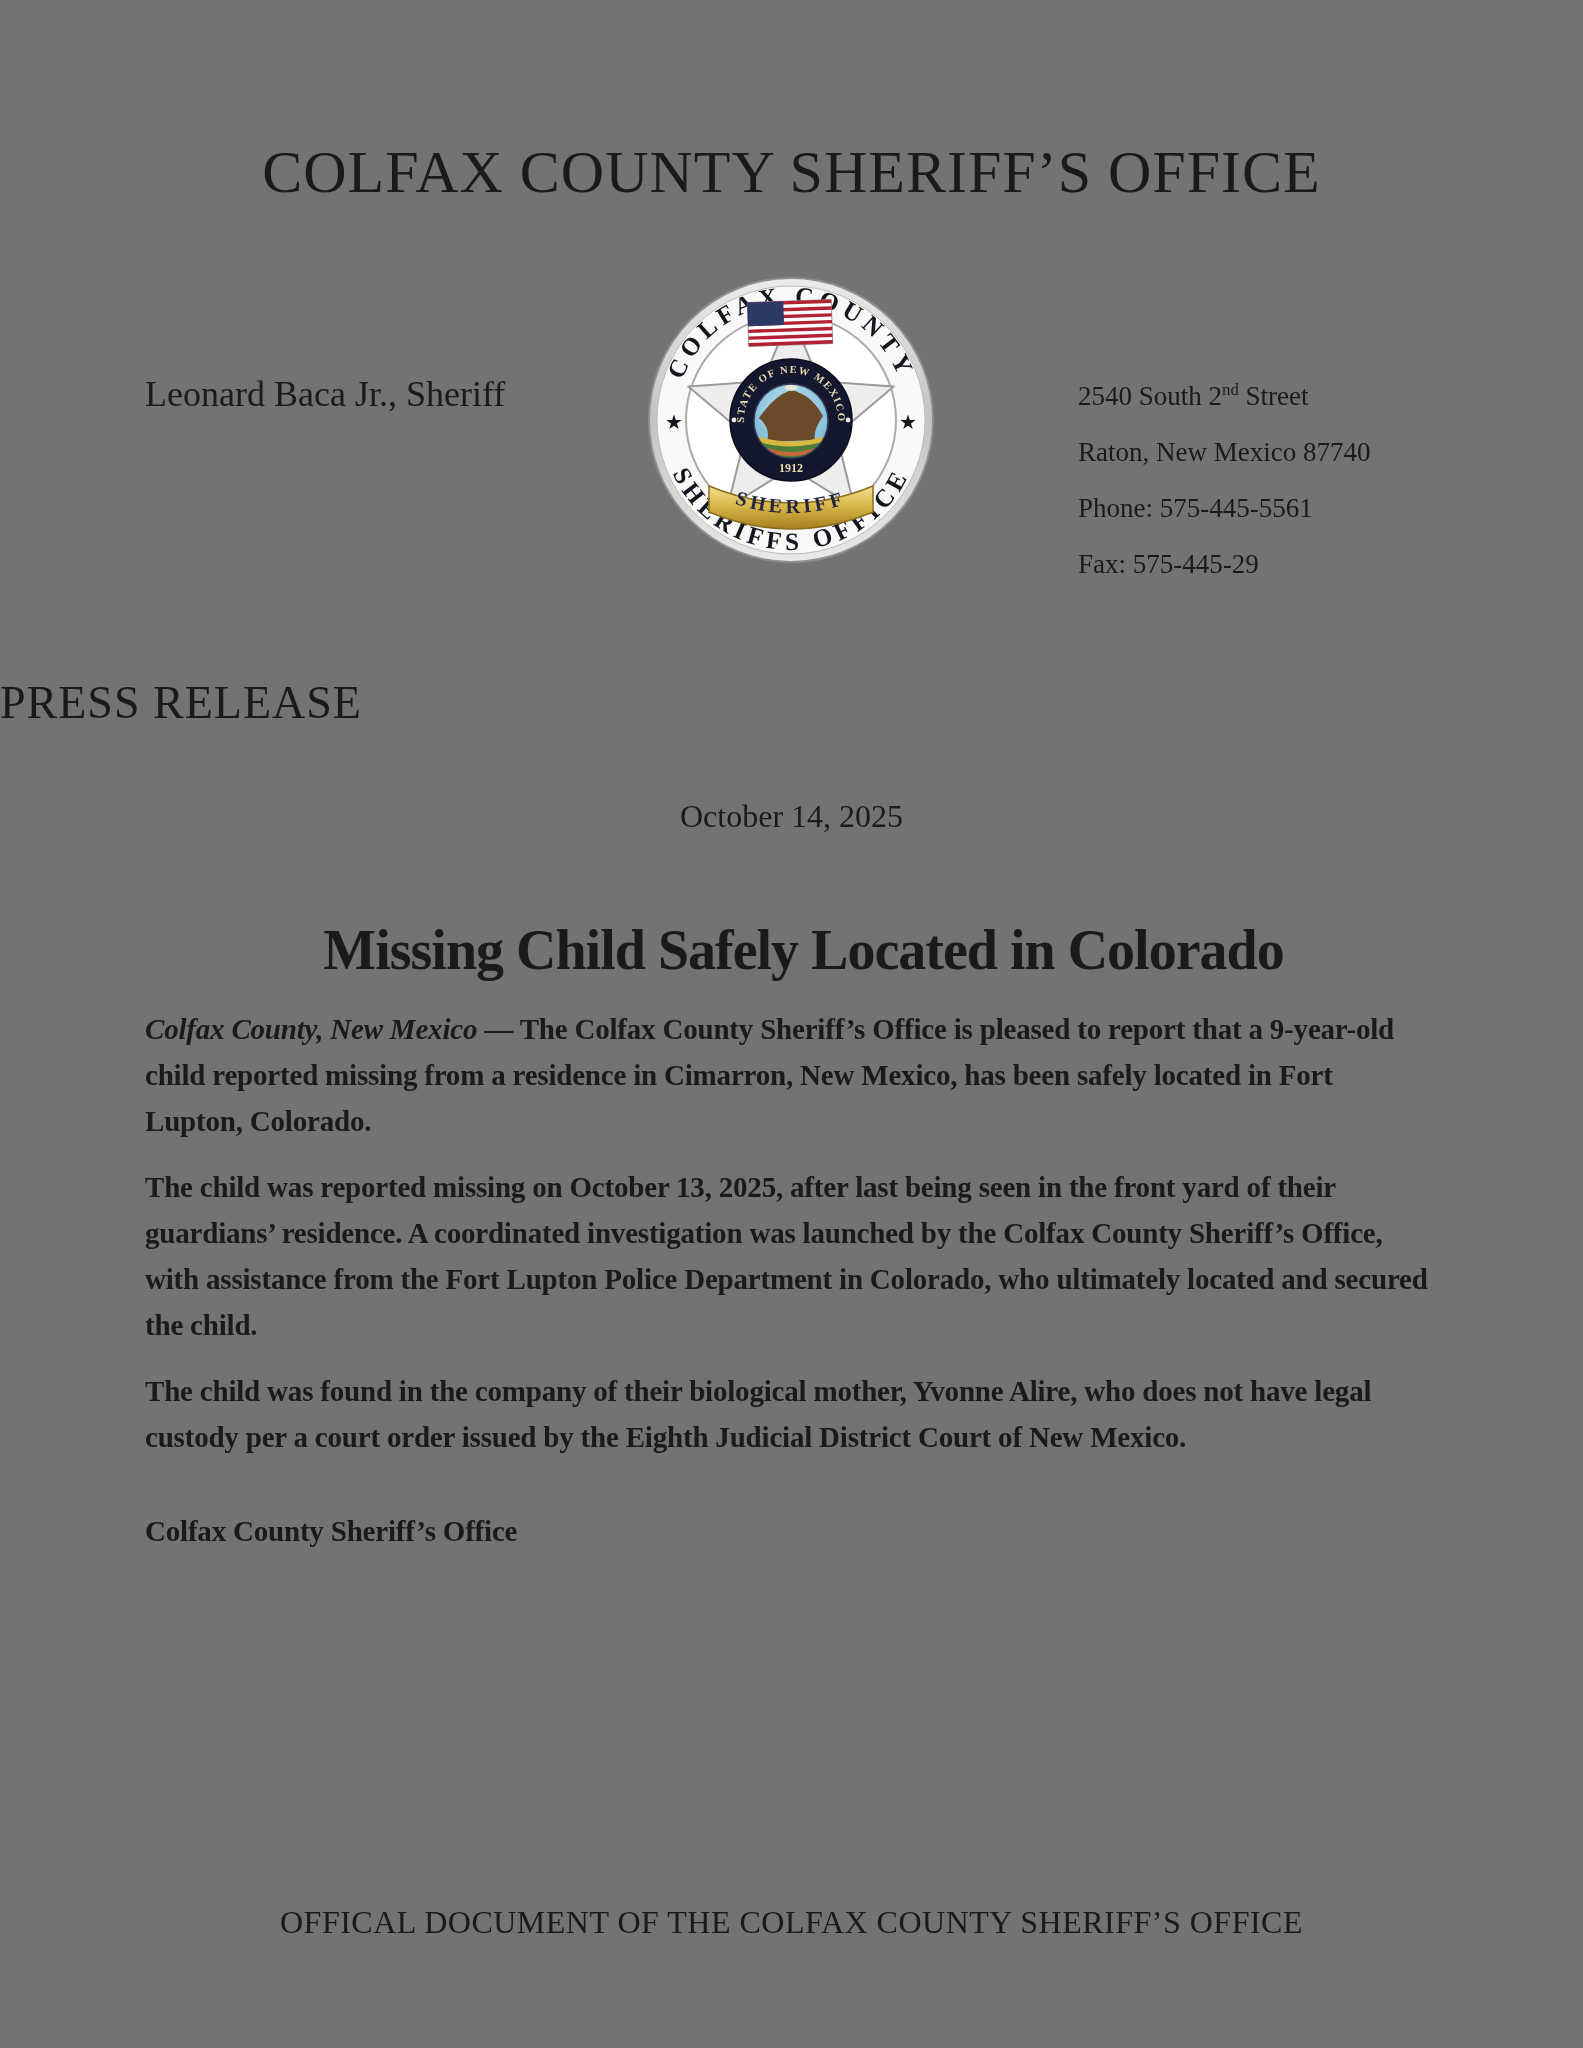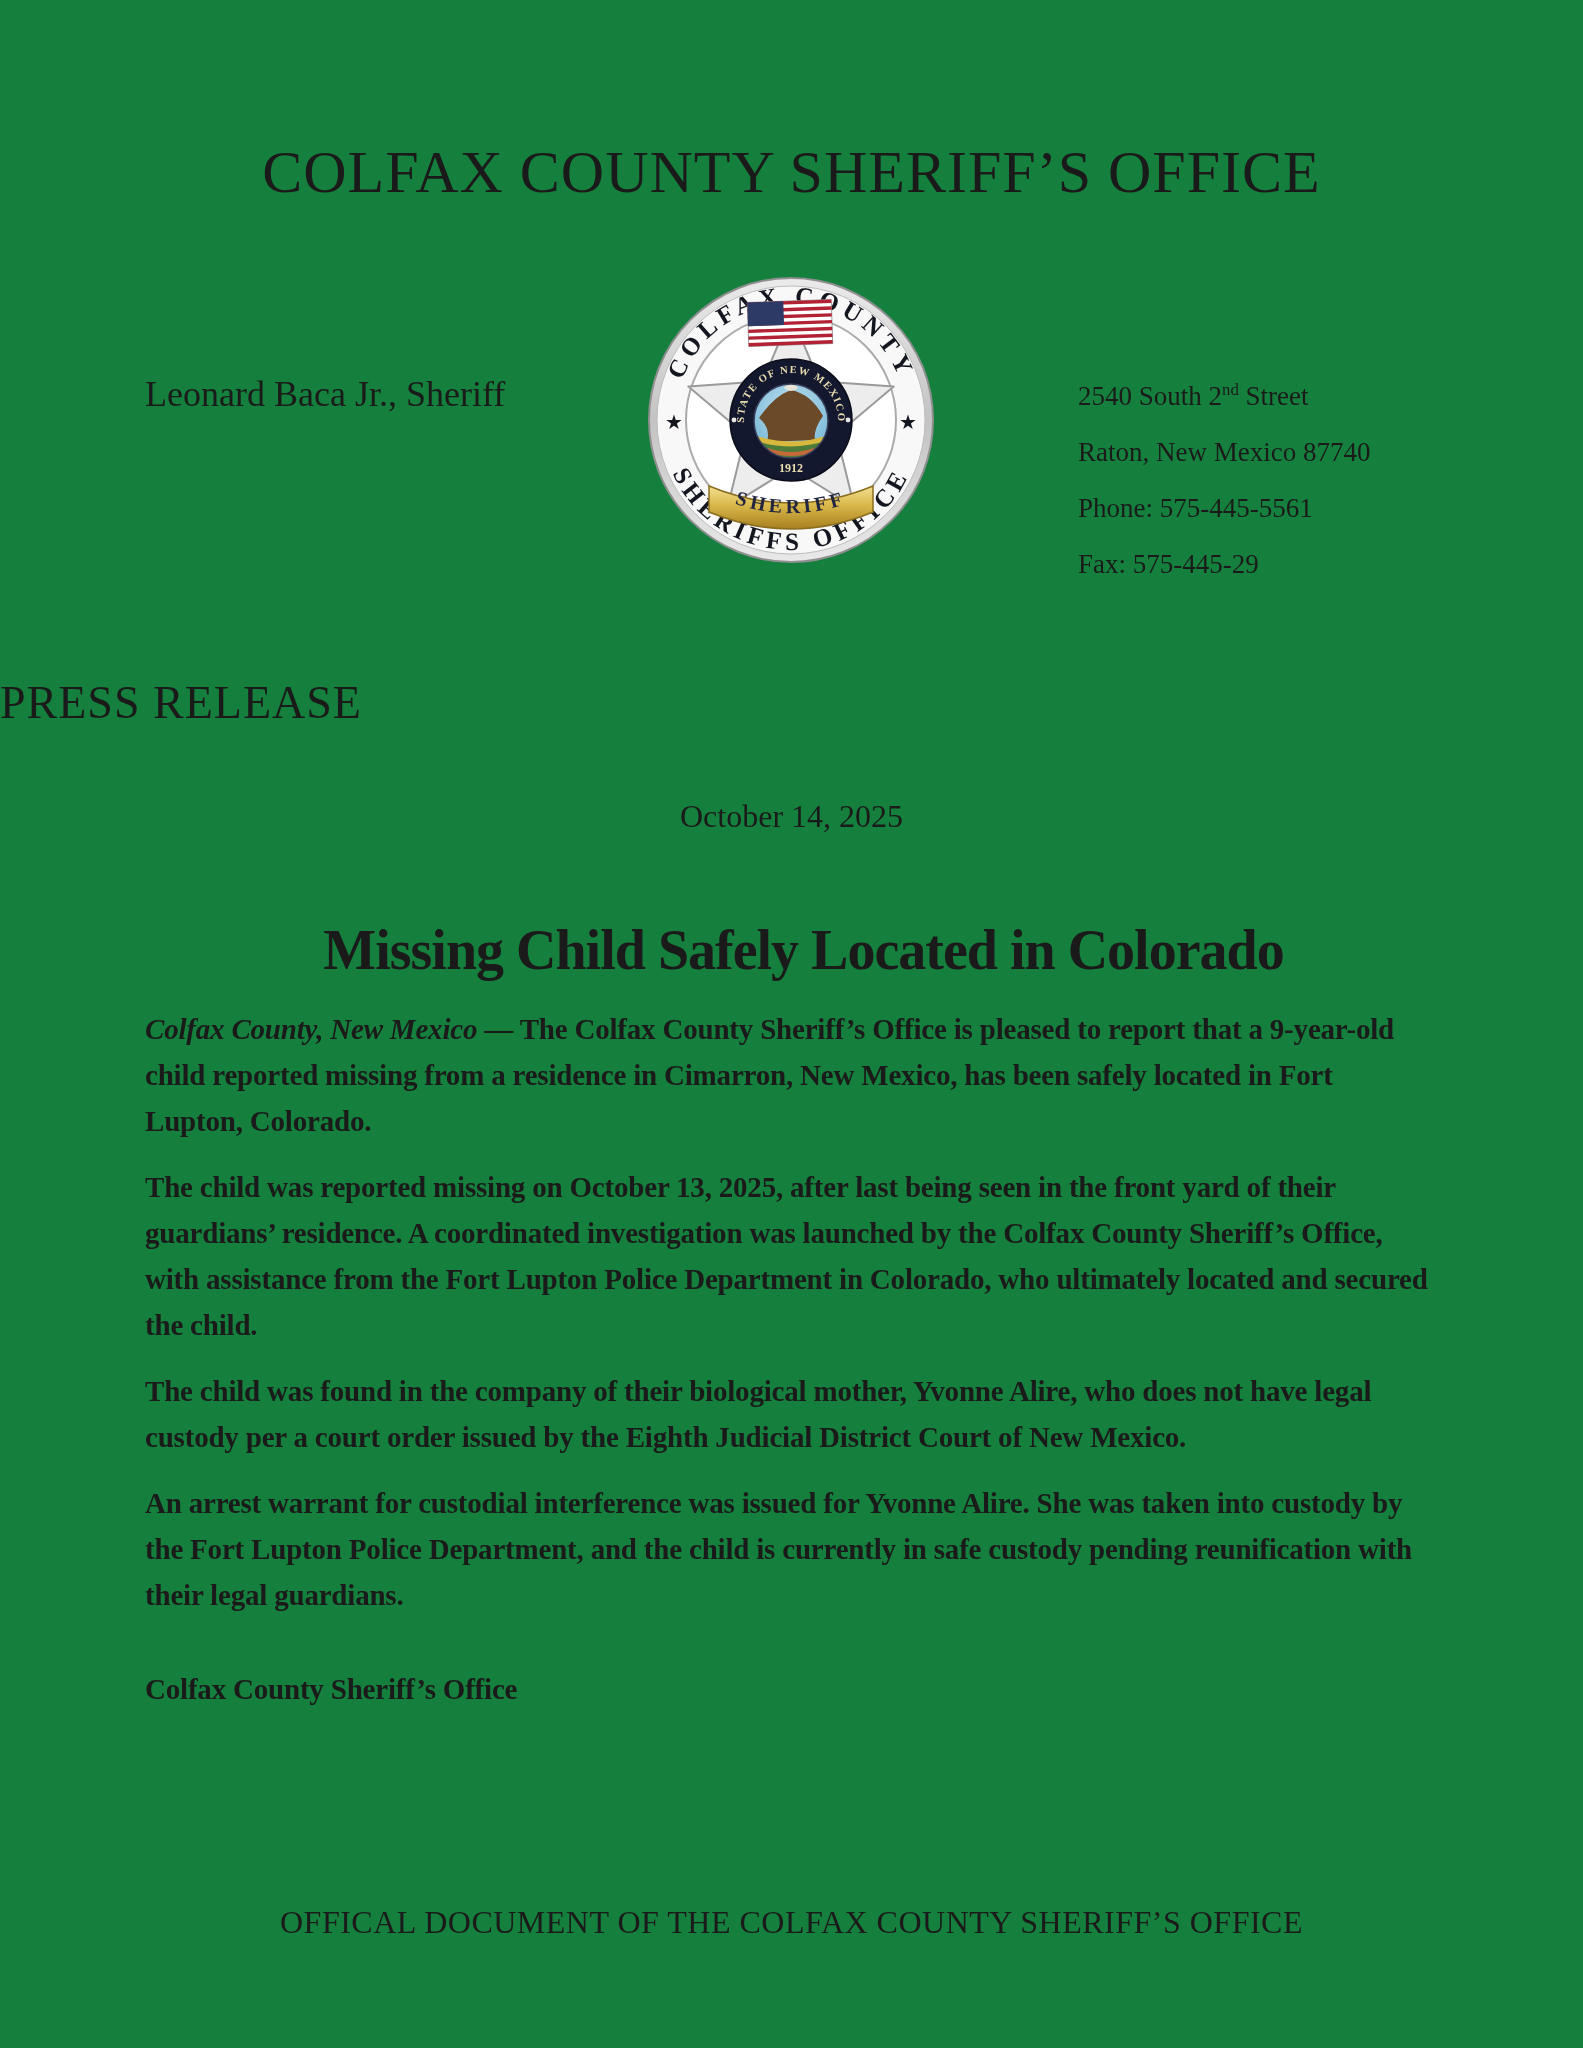--- a/index.html
+++ b/index.html
@@ -1,18 +1,18 @@
 <!DOCTYPE html>
 <html><head>
 <meta charset="utf-8">
 <style>
   html,body { margin:0; padding:0; background:#9a9a9a; }
   .page {
     position:relative; width:1583px; height:2048px; margin:0 auto;
-    background:#15803d; overflow:hidden;
+    background:#737373; overflow:hidden;
     font-family:"Liberation Serif","DejaVu Serif",serif; color:#1a1a1a;
   }
   .doc-title {
     position:absolute; top:138px; left:0; width:100%; margin:0;
     text-align:center; font-size:60px; font-weight:400; letter-spacing:1px;
     white-space:nowrap;
   }
   .officials { position:absolute; left:145px; top:362px; font-size:36px; }
   .officials p { margin:0; line-height:65px; white-space:nowrap; }
   .contact { position:absolute; left:1078px; top:362px; font-size:27px; }
@@ -149,19 +149,18 @@
   </div>
 
   <div class="pr-label">PRESS RELEASE</div>
   <div class="pr-date">October 14, 2025</div>
   <h2 class="headline">Missing Child Safely Located in Colorado</h2>
 
   <div class="body">
     <p><i>Colfax County, New Mexico</i><span> — The Colfax County Sheriff’s Office is pleased to report that a 9-year-old child reported missing from a residence in Cimarron, New Mexico, has been safely located in Fort Lupton, Colorado.</span></p>
     <p>The child was reported missing on October 13, 2025, after last being seen in the front yard of their guardians’ residence. A coordinated investigation was launched by the Colfax County Sheriff’s Office, with assistance from the Fort Lupton Police Department in Colorado, who ultimately located and secured the child.</p>
     <p>The child was found in the company of their biological mother, Yvonne Alire, who does not have legal custody per a court order issued by the Eighth Judicial District Court of New Mexico.</p>
-    <p>An arrest warrant for custodial interference was issued for Yvonne Alire. She was taken into custody by the Fort Lupton Police Department, and the child is currently in safe custody pending reunification with their legal guardians.</p>
     <p class="signature">Colfax County Sheriff’s Office</p>
   </div>
 
   <div class="footer">OFFICAL DOCUMENT OF THE COLFAX COUNTY SHERIFF’S OFFICE</div>
 
 </div>
 
 </body></html>

